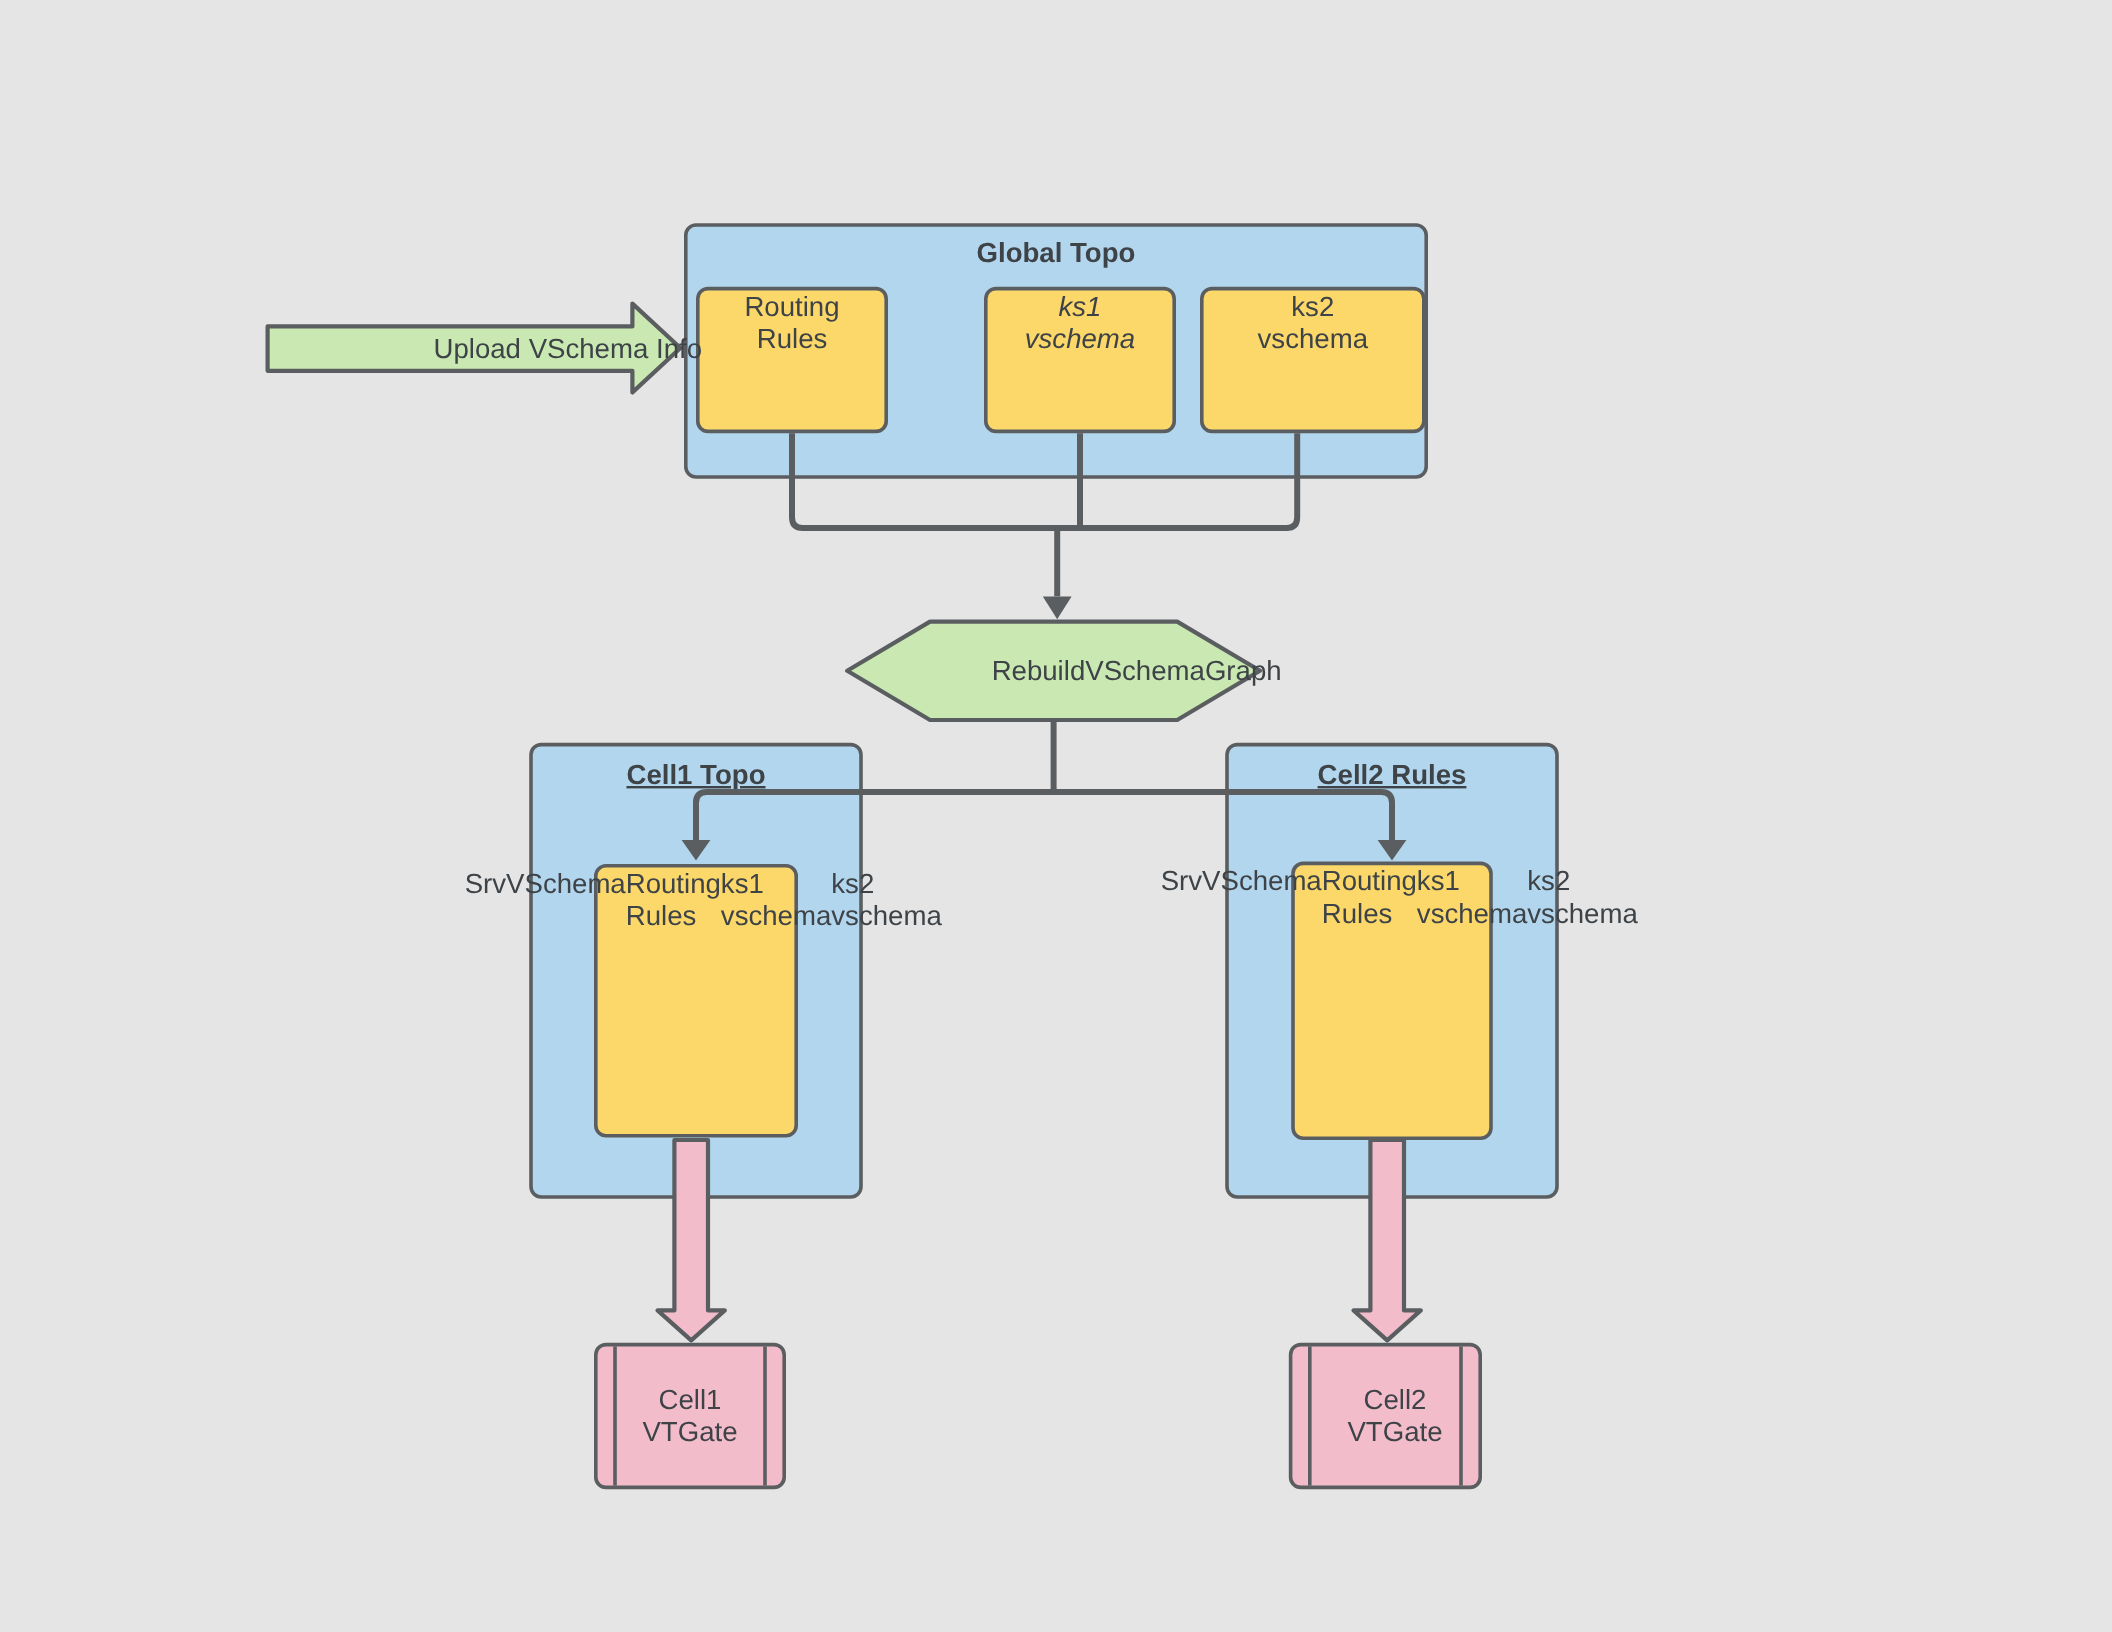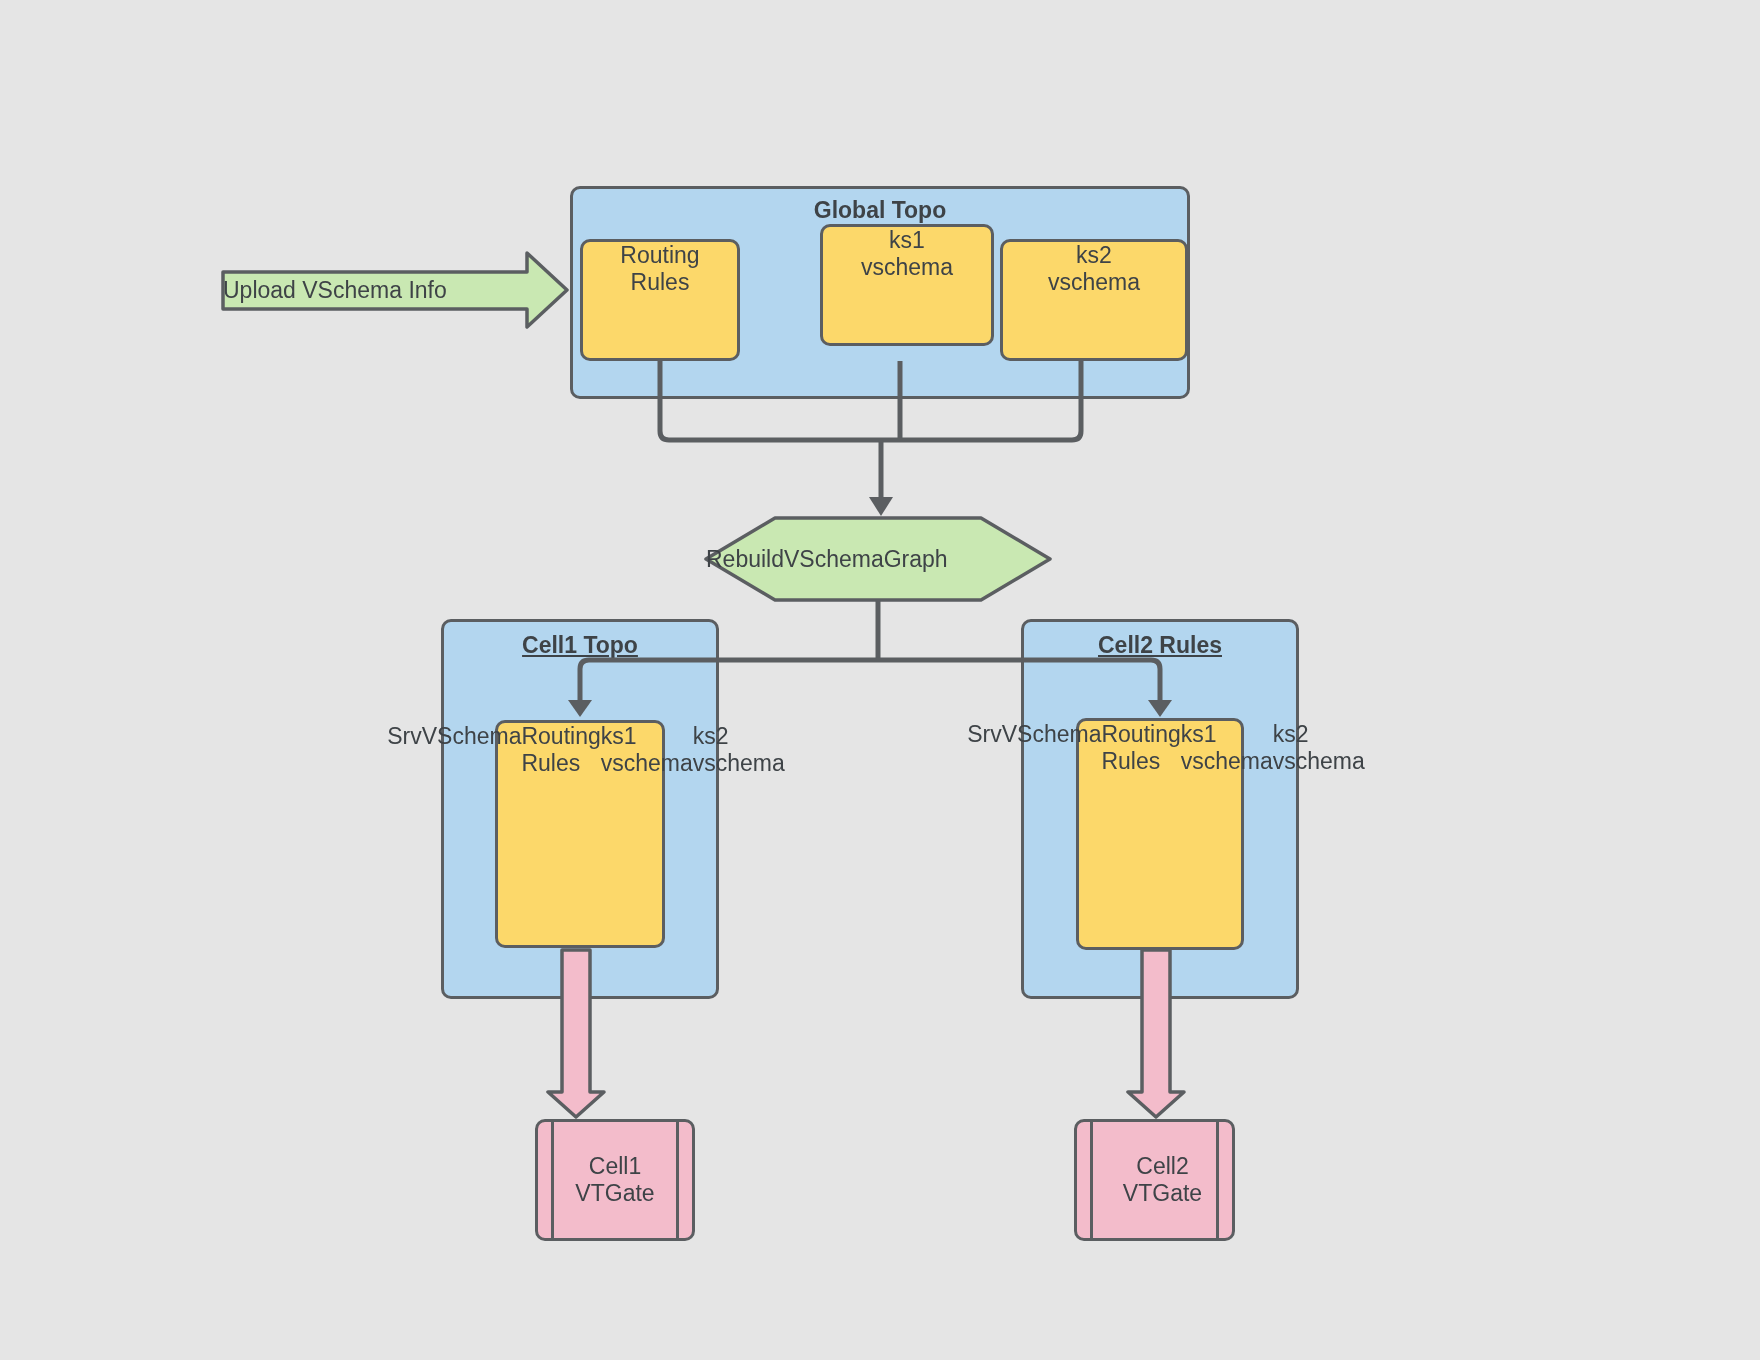--- a/index.html
+++ b/index.html
@@ -15,37 +15,37 @@
   .title{font-weight:bold;text-align:center;}
   .global-title{padding-top:8px;}
   .cell-title{padding-top:10px;text-decoration:underline;}
   .node-2line{display:flex;flex-direction:column;align-items:center;justify-content:flex-start;text-align:center;}
   .srv-node{display:flex;flex-direction:row;justify-content:center;padding-left:12px;}
   .srv-line{min-height:27px;}
   .vtgate{display:flex;flex-direction:column;align-items:center;justify-content:center;text-align:center;}
   .vt-line{position:absolute;top:0;bottom:0;width:3px;background:#5b5e61;}
   .vt-line.l{left:13px;}
   .vt-line.r{right:13px;}
-  .flabel{position:absolute;text-align:left;}
+  .flabel{position:absolute;text-align:right;margin-left:18px;}
   svg{display:block;}
 </style>
 </head>
 <body>
 
 <div class="canvas">
 
   <div class="box blue" style="left:570px;top:186px;width:620px;height:213px;">
     <div class="title global-title">Global Topo</div>
   </div>
 
   <div class="box yellow node-2line" style="left:580px;top:239px;width:160px;height:122px;">
     <div>Routing</div>
     <div>Rules</div>
   </div>
-  <div class="box yellow node-2line" style="left:820px;top:224px;width:174px;height:122px;">
+  <div class="box yellow node-2line" style="left:820px;top:239px;width:160px;height:122px;font-style:italic;">
     <div>ks1</div>
     <div>vschema</div>
   </div>
   <div class="box yellow node-2line" style="left:1000px;top:239px;width:188px;height:122px;">
     <div>ks2</div>
     <div>vschema</div>
   </div>
 
   <div class="box blue" style="left:441px;top:619px;width:278px;height:380px;">
     <div class="title cell-title">Cell1 Topo</div>
@@ -62,21 +62,21 @@
     <div class="title cell-title">Cell2 Rules</div>
   </div>
   <div class="box yellow srv-node" style="left:1076px;top:718px;width:168px;height:232px;">
     <div class="srv-line">SrvVSchema</div>
     <div class="srv-line"></div>
     <div class="srv-line">Routing Rules</div>
     <div class="srv-line">ks1 vschema</div>
     <div class="srv-line">ks2 vschema</div>
   </div>
 
-  <div class="box pink vtgate" style="left:495px;top:1119px;width:160px;height:122px;margin-left:40px;">
+  <div class="box pink vtgate" style="left:495px;top:1119px;width:160px;height:122px;">
     <div class="vt-line l"></div>
     <div class="vt-line r"></div>
     <div>Cell1</div>
     <div>VTGate</div>
   </div>
   <div class="box pink vtgate" style="left:1074px;top:1119px;width:161px;height:122px;padding-left:16px;">
     <div class="vt-line l"></div>
     <div class="vt-line r"></div>
     <div>Cell2</div>
     <div>VTGate</div>

